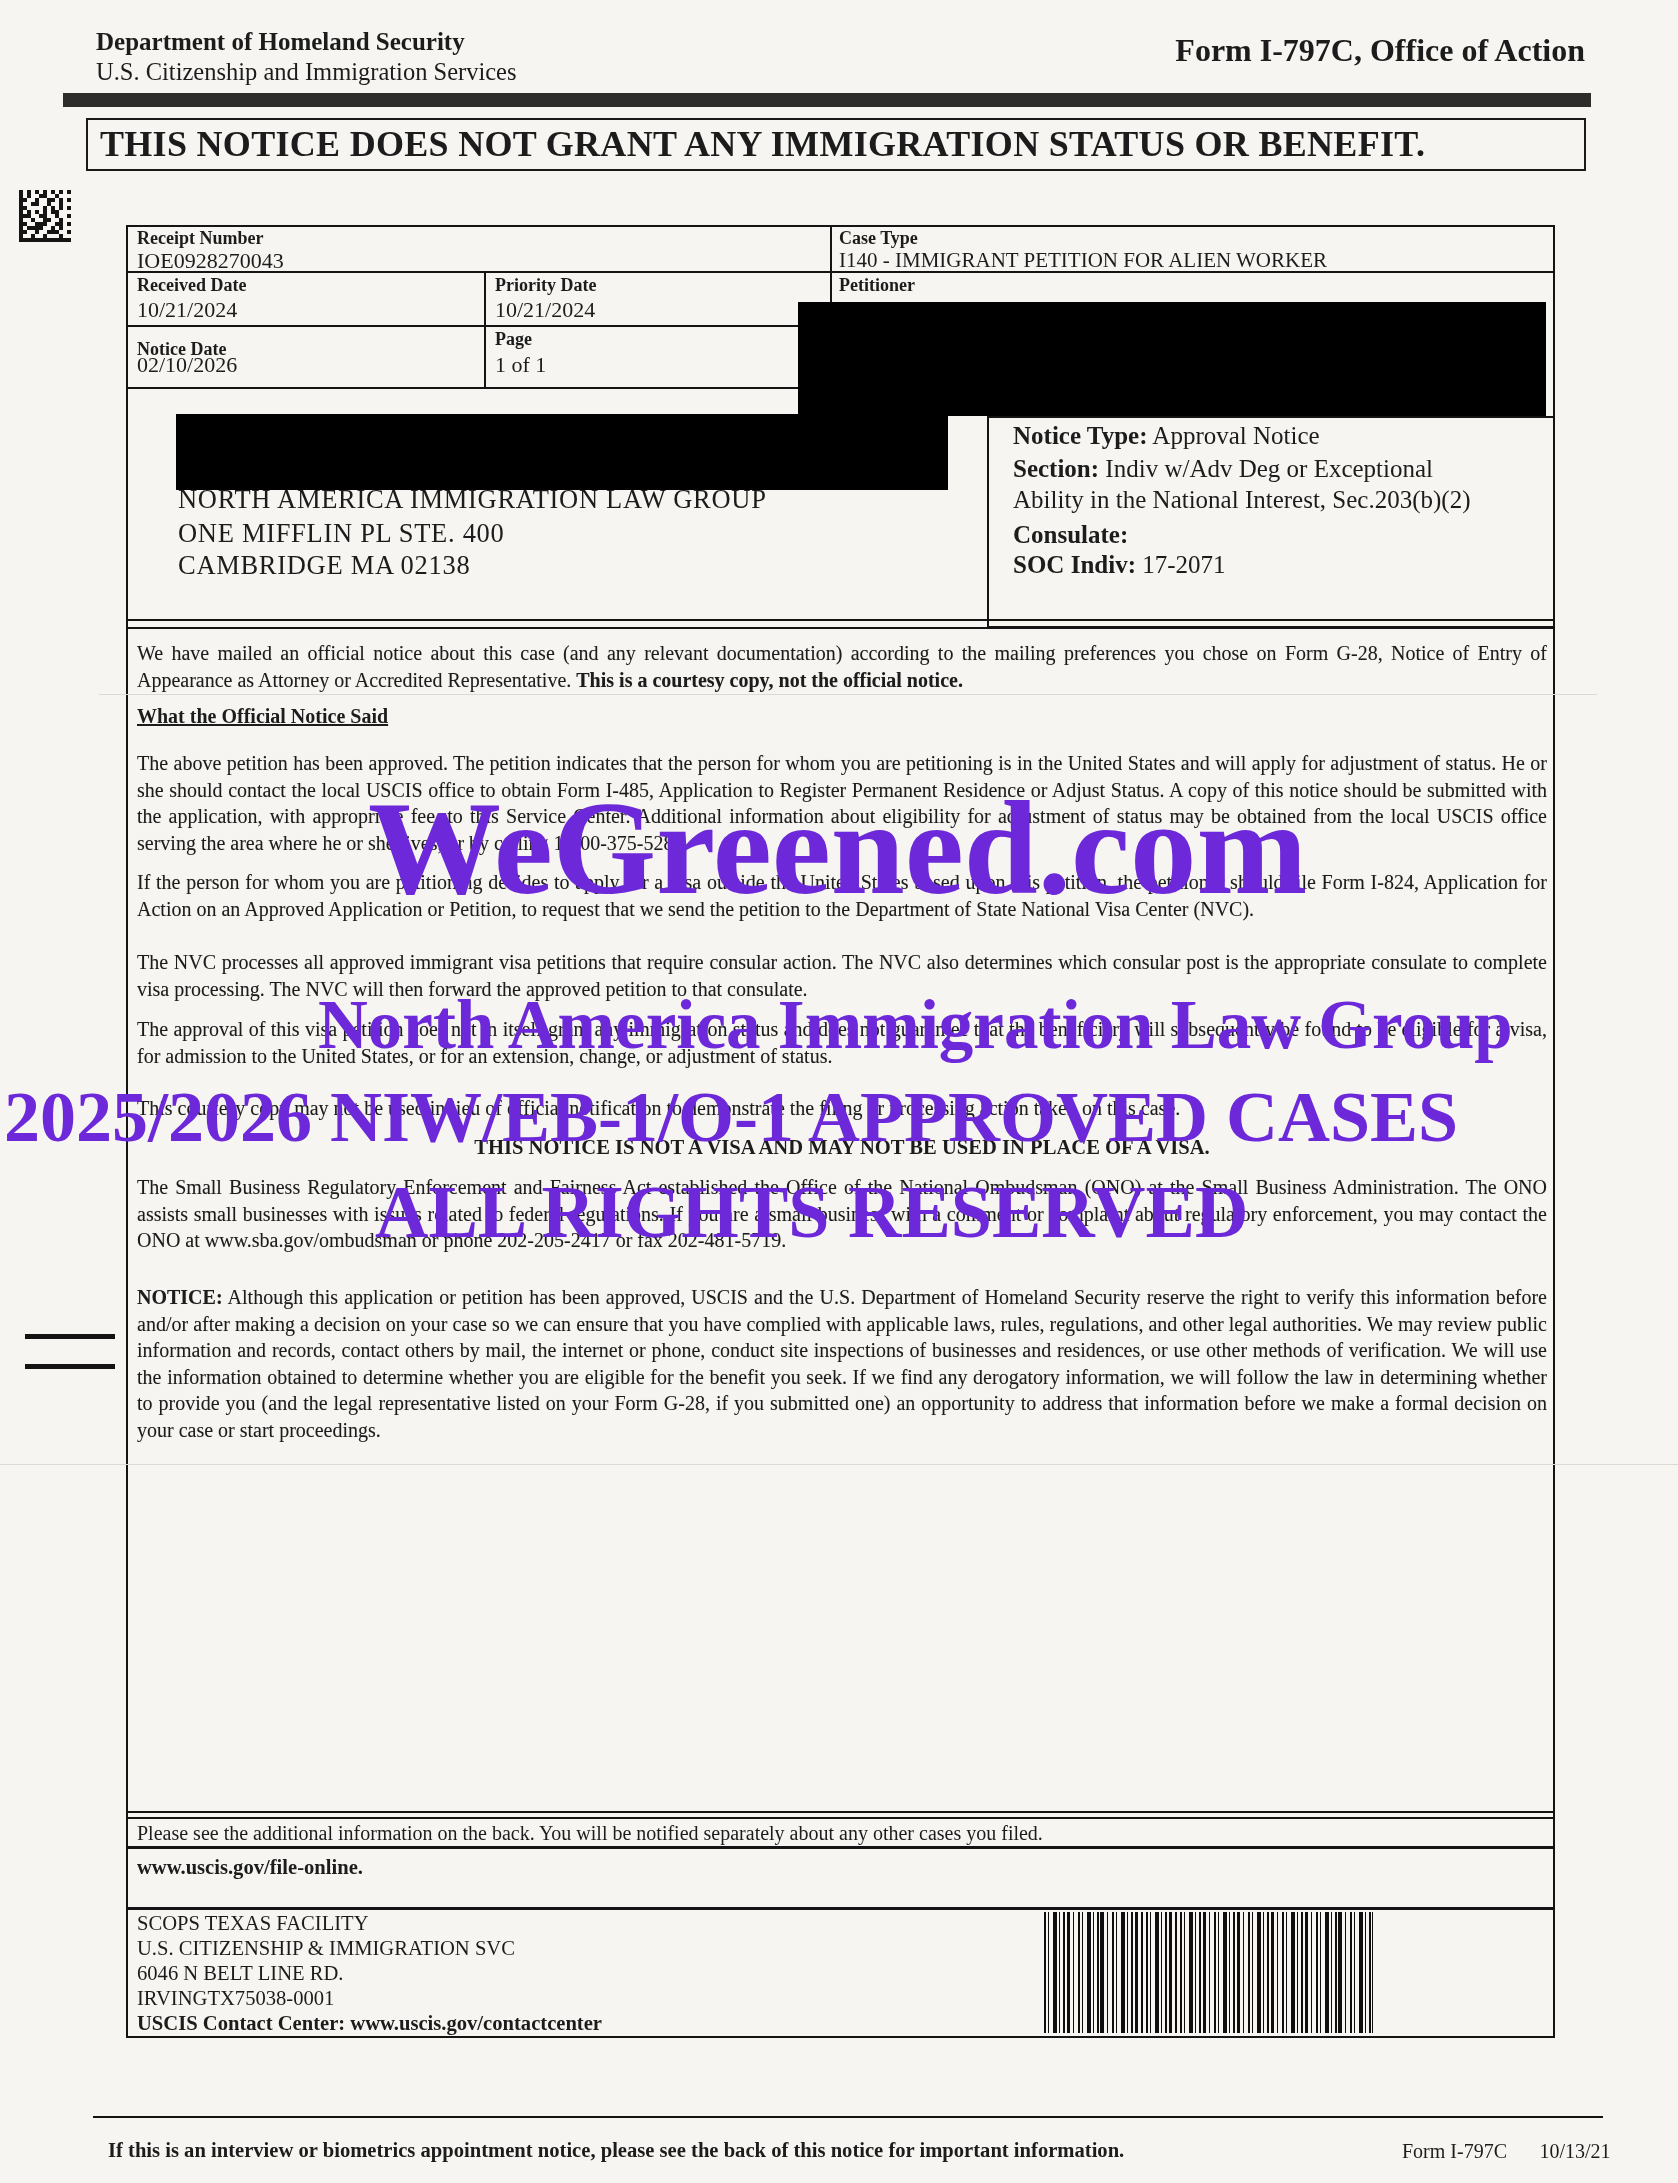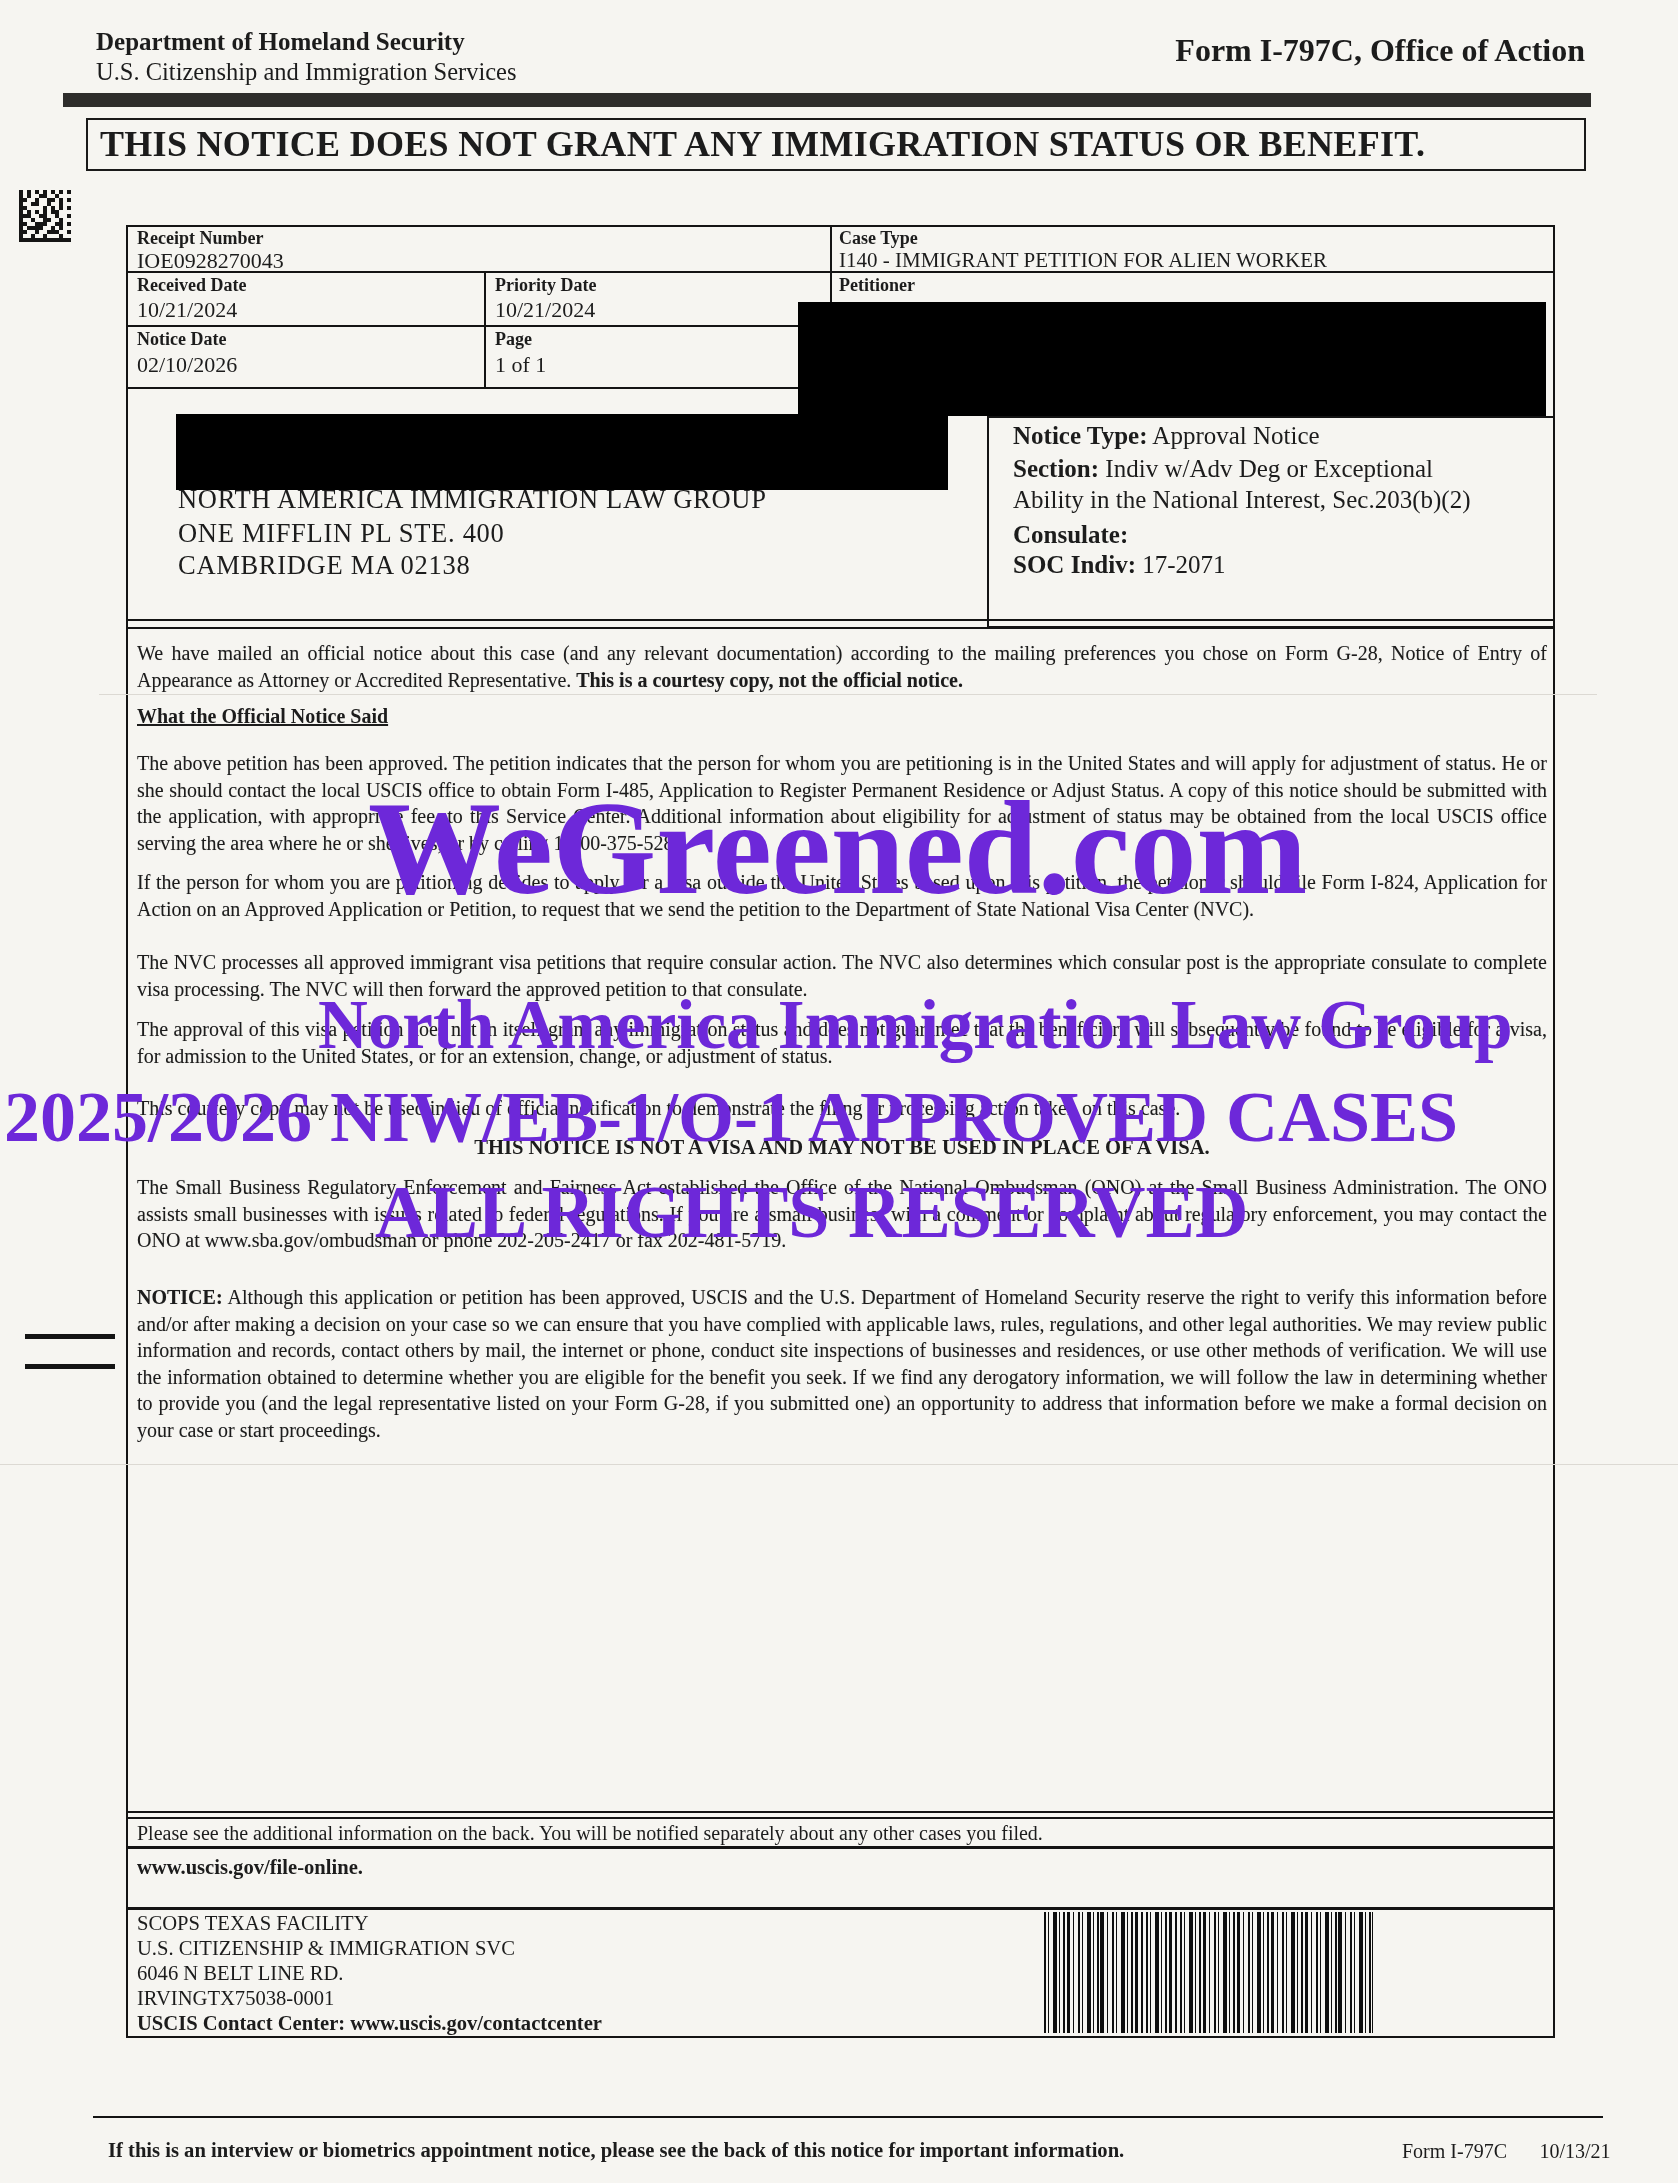--- a/index.html
+++ b/index.html
@@ -105,21 +105,21 @@
 
   <div class="abs lbl" style="left:137px;top:229px;">Receipt Number</div>
   <div class="abs val" style="left:137px;top:249px;">IOE0928270043</div>
   <div class="abs lbl" style="left:839px;top:229px;">Case Type</div>
   <div class="abs val" style="left:839px;top:249px;font-size:21px;">I140 - IMMIGRANT PETITION FOR ALIEN WORKER</div>
   <div class="abs lbl" style="left:137px;top:276px;">Received Date</div>
   <div class="abs val" style="left:137px;top:298px;">10/21/2024</div>
   <div class="abs lbl" style="left:495px;top:276px;">Priority Date</div>
   <div class="abs val" style="left:495px;top:298px;">10/21/2024</div>
   <div class="abs lbl" style="left:839px;top:276px;">Petitioner</div>
-  <div class="abs lbl" style="left:137px;top:330px;">Notice Date</div>
+  <div class="abs lbl" style="left:137px;top:340px;">Notice Date</div>
   <div class="abs val" style="left:137px;top:353px;">02/10/2026</div>
   <div class="abs lbl" style="left:495px;top:330px;">Page</div>
   <div class="abs val" style="left:495px;top:353px;">1 of 1</div>
 
   <div class="abs redact" style="left:798px;top:302px;width:748px;height:114px;"></div>
   <div class="abs redact" style="left:176px;top:414px;width:772px;height:76px;"></div>
 
   <div class="abs addr" style="left:178px;top:486px;">NORTH AMERICA IMMIGRATION LAW GROUP</div>
   <div class="abs addr" style="left:178px;top:520px;">ONE MIFFLIN PL STE. 400</div>
   <div class="abs addr" style="left:178px;top:552px;">CAMBRIDGE  MA  02138</div>

